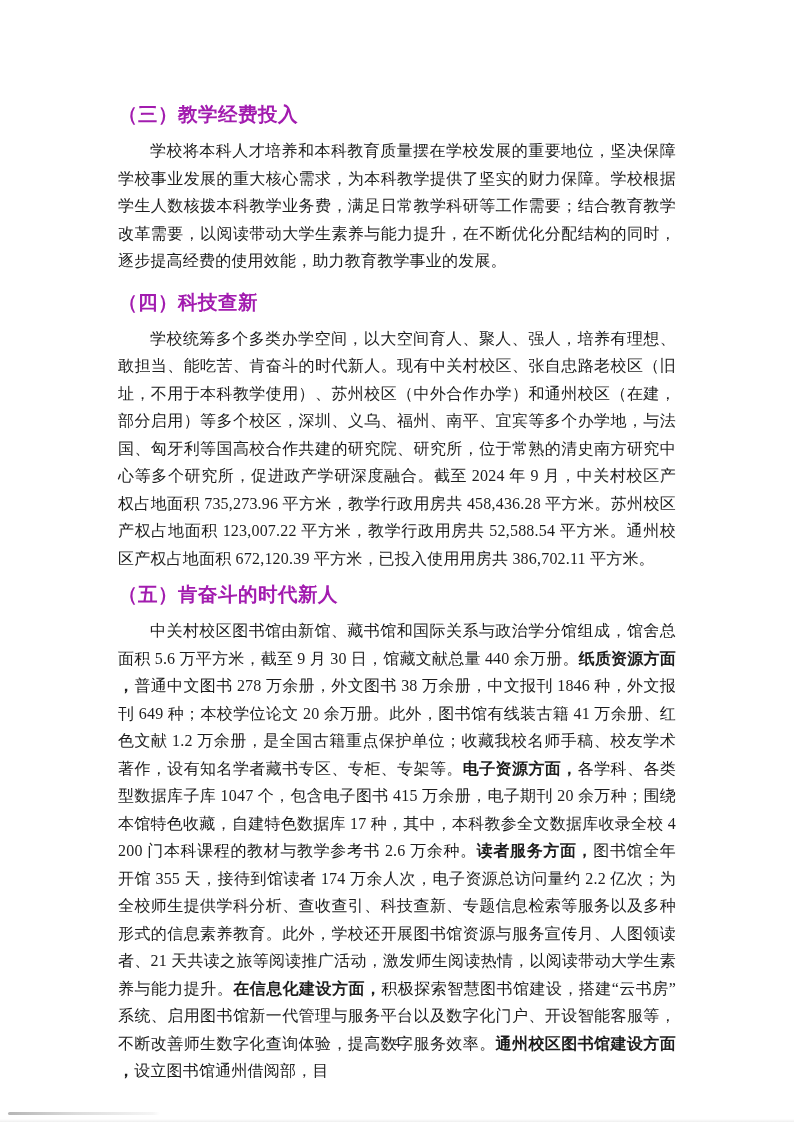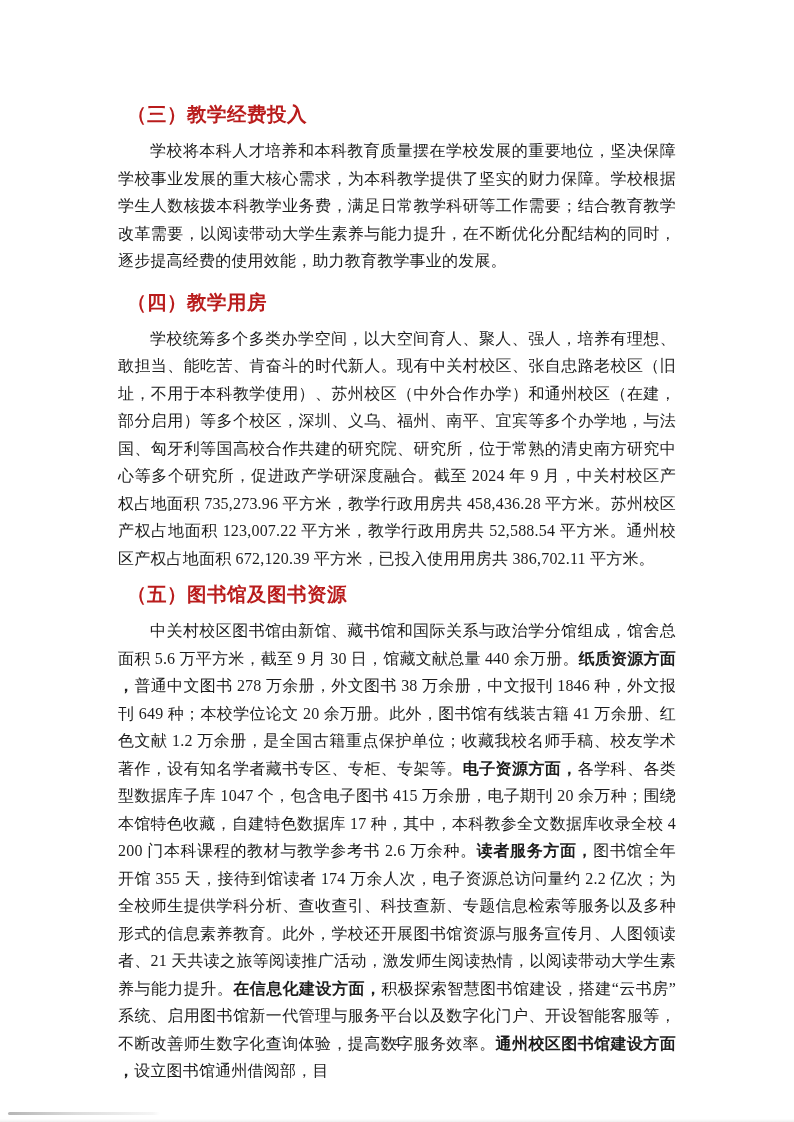--- a/index.html
+++ b/index.html
@@ -22,22 +22,22 @@
     left: 118px;
     right: 118px;
     top: 0;
   }
   .section-heading {
     font-family: "Liberation Sans", "DejaVu Sans", sans-serif;
     font-weight: 700;
     font-size: 19.5px;
     line-height: 28px;
     letter-spacing: 0.5px;
-    color: #b91c1c;
-    margin: 9px;
+    color: #a21caf;
+    margin: 0;
   }
   .heading-funding   { margin-top: 100px; }
   .heading-housing   { margin-top: 13px; }
   .heading-library   { margin-top: 8px; }
   .body-paragraph {
     font-size: 16px;
     line-height: 27.5px;
     text-align: justify;
     text-justify: inter-character;
     text-indent: 2em;
@@ -82,26 +82,26 @@
 
 <div class="page">
   <div class="content">
 
     <section>
       <h2 class="section-heading heading-funding">（三）教学经费投入</h2>
       <p class="body-paragraph"><span>学校将本科人才培养和本科教育质量摆在学校发展的重要地位，坚决保障学校事业发展的重大核心需求，为本科教学提供了坚实的财力保障。学校根据学生人数核拨本科教学业务费，满足日常教学科研等工作需要；结合教育教学改革需要，以阅读带动大学生素养与能力提升，在不断优化分配结构的同时，逐步提高经费的使用效能，助力教育教学事业的发展。</span></p>
     </section>
 
     <section>
-      <h2 class="section-heading heading-housing">（四）教学用房</h2>
+      <h2 class="section-heading heading-housing">（四）科技查新</h2>
       <p class="body-paragraph"><span>学校统筹多个多类办学空间，以大空间育人、聚人、强人，培养有理想、敢担当、能吃苦、肯奋斗的时代新人。现有中关村校区、张自忠路老校区（旧址，不用于本科教学使用）、苏州校区（中外合作办学）和通州校区（在建，部分启用）等多个校区，深圳、义乌、福州、南平、宜宾等多个办学地，与法国、匈牙利等国高校合作共建的研究院、研究所，位于常熟的清史南方研究中心等多个研究所，促进政产学研深度融合。截至 2024 年 9 月，中关村校区产权占地面积 735,273.96 平方米，教学行政用房共 458,436.28 平方米。苏州校区产权占地面积 123,007.22 平方米，教学行政用房共 52,588.54 平方米。通州校区产权占地面积 672,120.39 平方米，已投入使用用房共 386,702.11 平方米。</span></p>
     </section>
 
     <section>
-      <h2 class="section-heading heading-library">（五）图书馆及图书资源</h2>
+      <h2 class="section-heading heading-library">（五）肯奋斗的时代新人</h2>
       <p class="body-paragraph"><span>中关村校区图书馆由新馆、藏书馆和国际关系与政治学分馆组成，馆舍总面积 5.6 万平方米，截至 9 月 30 日，馆藏文献总量 440 余万册。</span><span class="b">纸质资源方面，</span><span>普通中文图书 278 万余册，外文图书 38 万余册，中文报刊 1846 种，外文报刊 649 种；本校学位论文 20 余万册。此外，图书馆有线装古籍 41 万余册、红色文献 1.2 万余册，是全国古籍重点保护单位；收藏我校名师手稿、校友学术著作，设有知名学者藏书专区、专柜、专架等。</span><span class="b">电子资源方面，</span><span>各学科、各类型数据库子库 1047 个，包含电子图书 415 万余册，电子期刊 20 余万种；围绕本馆特色收藏，自建特色数据库 17 种，其中，本科教参全文数据库收录全校 4200 门本科课程的教材与教学参考书 2.6 万余种。</span><span class="b">读者服务方面，</span><span>图书馆全年开馆 355 天，接待到馆读者 174 万余人次，电子资源总访问量约 2.2 亿次；为全校师生提供学科分析、查收查引、科技查新、专题信息检索等服务以及多种形式的信息素养教育。此外，学校还开展图书馆资源与服务宣传月、人图领读者、21 天共读之旅等阅读推广活动，激发师生阅读热情，以阅读带动大学生素养与能力提升。</span><span class="b">在信息化建设方面，</span><span>积极探索智慧图书馆建设，搭建“云书房”系统、启用图书馆新一代管理与服务平台以及数字化门户、开设智能客服等，不断改善师生数字化查询体验，提高数字服务效率。</span><span class="b">通州校区图书馆建设方面，</span><span>设立图书馆通州借阅部，目</span></p>
     </section>
 
   </div>
 
   <div class="page-number">4</div>
 
   <div class="scan-smudge-bottom-left"></div>
   <div class="scan-edge-bottom"></div>
 </div>

